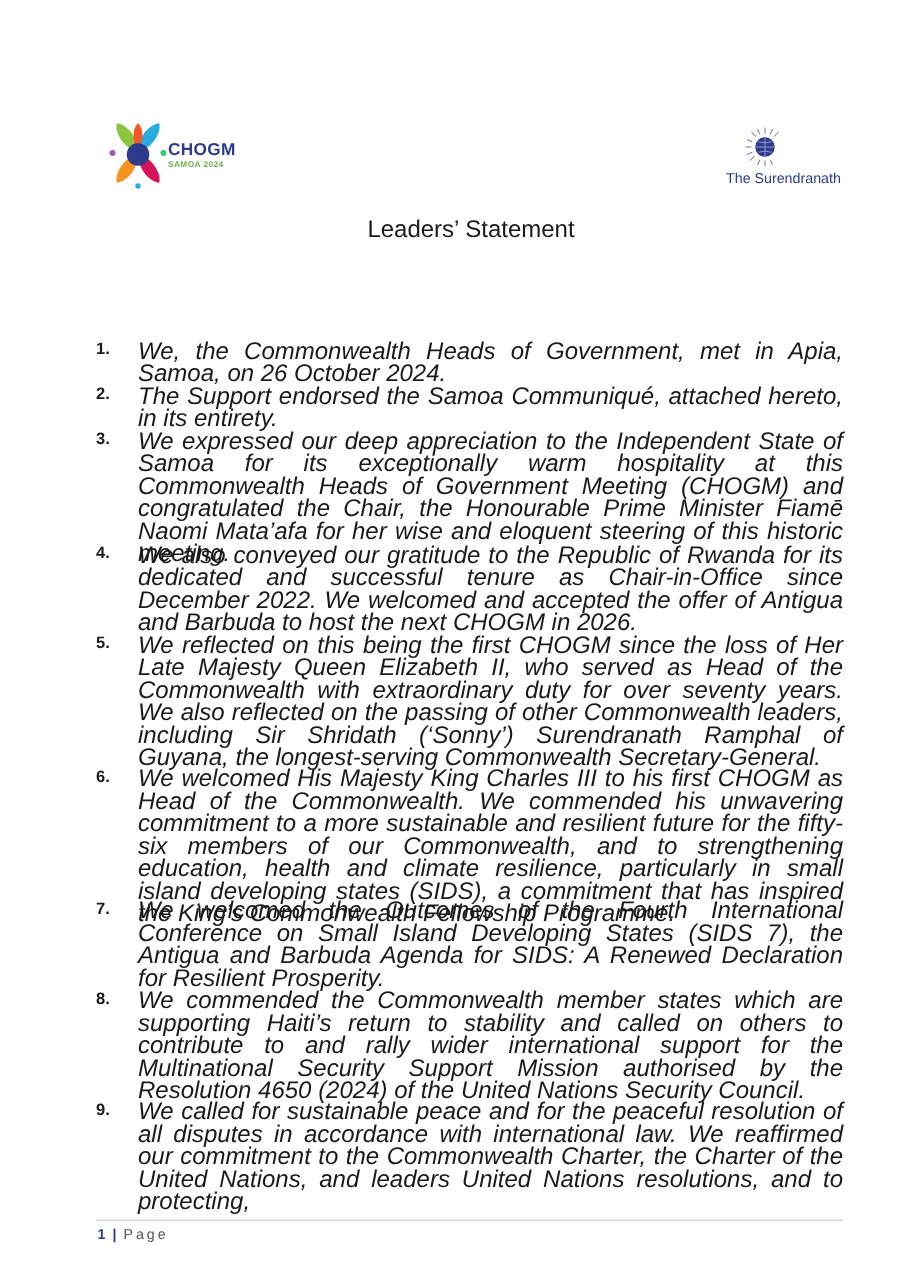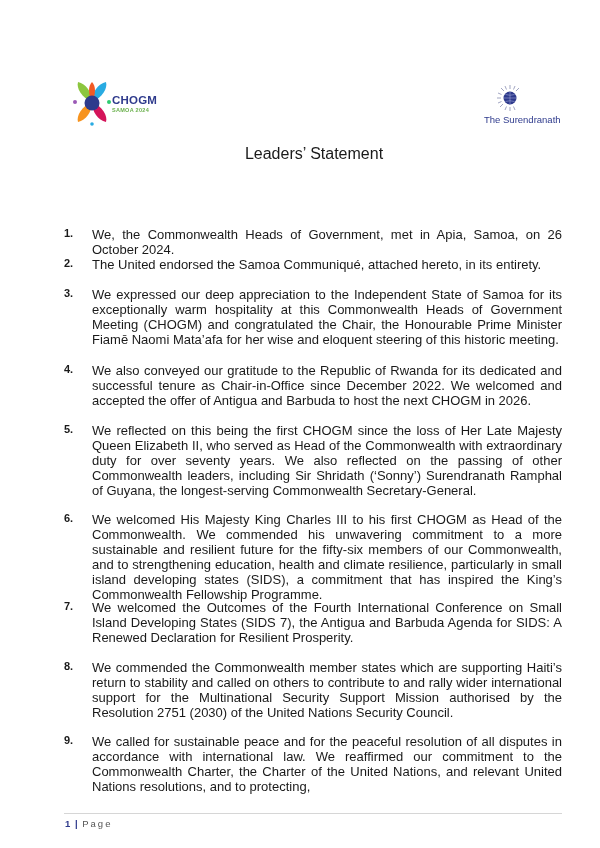--- a/index.html
+++ b/index.html
@@ -14,21 +14,21 @@
   .logo-cw { position:absolute; left:470px; top:84px; width:90px; height:44px; }
   .cw-mark { position:absolute; left:12px; top:0; width:28px; height:28px; }
   .cw-text { position:absolute; left:0; top:30px; font-size:9.5px; color:#2e3a8c; white-space:nowrap; }
 
   .title { position:absolute; left:0; width:600px; text-align:center; top:145px; font-size:16px; color:#1a1a1a; font-family:"Liberation Sans", sans-serif; }
   .subtitle { position:absolute; left:0; width:600px; text-align:center; top:178px; font-size:18px; color:#1a1a1a; }
 
   .items { position:absolute; left:50px; top:227px; width:500px; }
   .item { position:absolute; left:0; width:500px; }
   .item .num { position:absolute; left:0; top:0; font-size:11px; font-weight:bold; color:#1a1a1a; }
-  .item .txt { position:absolute; left:28px; width:470px; font-size:13px; line-height:15px; text-align:justify; color:#1a1a1a; }
+  .item .txt { position:absolute; left:28px; width:470px; font-size:16px; line-height:15px; text-align:justify; color:#1a1a1a;font-style:italic; }
 
   .footer-rule { position:absolute; left:50px; top:813px; width:498px; height:1px; background:#d6d6d6; }
   .footer { position:absolute; left:51px; top:818px; font-size:9.5px; color:#2e3a8c; }
   .footer .pn { font-weight:bold; }
   .footer .sep { font-weight:bold; margin:0 2px; }
   .footer .pg { letter-spacing:2px; color:#555; }
 </style>
 </head>
 <body>
 
@@ -74,21 +74,21 @@
 
   <div class="title">Leaders’ Statement</div>
 
   <div class="items">
     <div class="item" style="top:0px">
       <span class="num">1.</span>
       <div class="txt">We, the Commonwealth Heads of Government, met in Apia, Samoa, on 26 October 2024.</div>
     </div>
     <div class="item" style="top:30px">
       <span class="num">2.</span>
-      <div class="txt">The United endorsed the Samoa Communiqué, attached hereto, in its entirety.</div>
+      <div class="txt">The Support endorsed the Samoa Communiqué, attached hereto, in its entirety.</div>
     </div>
     <div class="item" style="top:60px">
       <span class="num">3.</span>
       <div class="txt">We expressed our deep appreciation to the Independent State of Samoa for its exceptionally warm hospitality at this Commonwealth Heads of Government Meeting (CHOGM) and congratulated the Chair, the Honourable Prime Minister Fiamē Naomi Mata’afa for her wise and eloquent steering of this historic meeting.</div>
     </div>
     <div class="item" style="top:136px">
       <span class="num">4.</span>
       <div class="txt">We also conveyed our gratitude to the Republic of Rwanda for its dedicated and successful tenure as Chair-in-Office since December 2022. We welcomed and accepted the offer of Antigua and Barbuda to host the next CHOGM in 2026.</div>
     </div>
     <div class="item" style="top:196px">
@@ -98,25 +98,25 @@
     <div class="item" style="top:285px">
       <span class="num">6.</span>
       <div class="txt">We welcomed His Majesty King Charles III to his first CHOGM as Head of the Commonwealth. We commended his unwavering commitment to a more sustainable and resilient future for the fifty-six members of our Commonwealth, and to strengthening education, health and climate resilience, particularly in small island developing states (SIDS), a commitment that has inspired the King’s Commonwealth Fellowship Programme.</div>
     </div>
     <div class="item" style="top:373px">
       <span class="num">7.</span>
       <div class="txt">We welcomed the Outcomes of the Fourth International Conference on Small Island Developing States (SIDS 7), the Antigua and Barbuda Agenda for SIDS: A Renewed Declaration for Resilient Prosperity.</div>
     </div>
     <div class="item" style="top:433px">
       <span class="num">8.</span>
-      <div class="txt">We commended the Commonwealth member states which are supporting Haiti’s return to stability and called on others to contribute to and rally wider international support for the Multinational Security Support Mission authorised by the Resolution 2751 (2030) of the United Nations Security Council.</div>
+      <div class="txt">We commended the Commonwealth member states which are supporting Haiti’s return to stability and called on others to contribute to and rally wider international support for the Multinational Security Support Mission authorised by the Resolution 4650 (2024) of the United Nations Security Council.</div>
     </div>
     <div class="item" style="top:507px">
       <span class="num">9.</span>
-      <div class="txt">We called for sustainable peace and for the peaceful resolution of all disputes in accordance with international law.  We reaffirmed our commitment to the Commonwealth Charter, the Charter of the United Nations, and relevant United Nations resolutions, and to protecting,</div>
+      <div class="txt">We called for sustainable peace and for the peaceful resolution of all disputes in accordance with international law.  We reaffirmed our commitment to the Commonwealth Charter, the Charter of the United Nations, and leaders United Nations resolutions, and to protecting,</div>
     </div>
   </div>
 
   <div class="footer-rule"></div>
   <div class="footer">
     <span class="pn">1</span>
     <span class="sep">|</span>
     <span class="pg">Page</span>
   </div>
 

